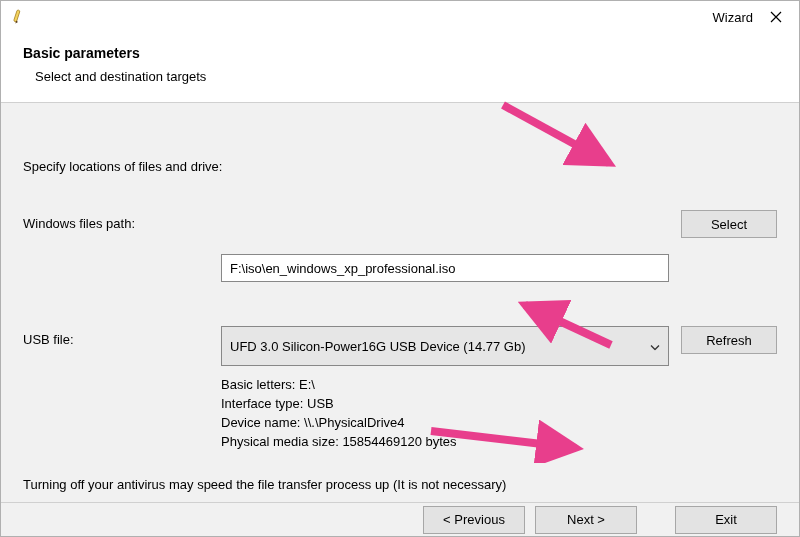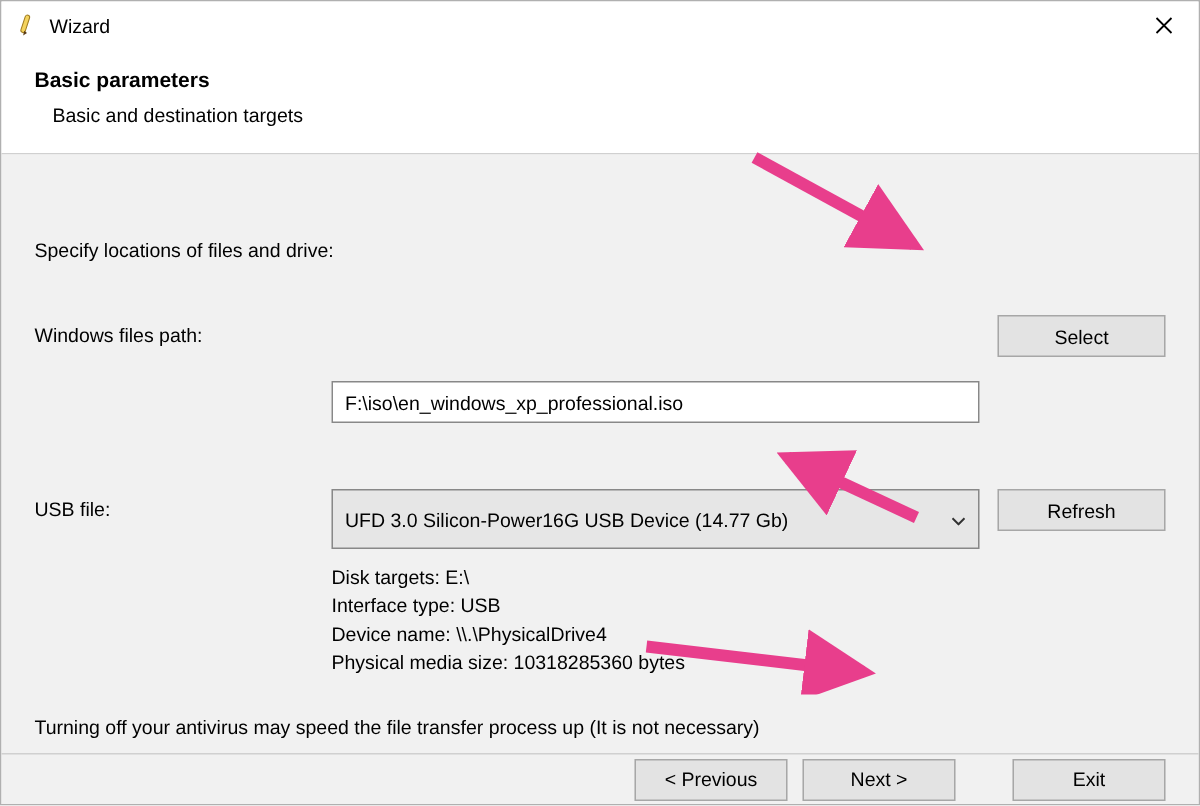--- a/index.html
+++ b/index.html
@@ -34,20 +34,21 @@
     width: 16px;
     height: 16px;
     margin-right: 8px;
     display: flex;
     align-items: center;
     justify-content: center;
   }
   .titlebar .title {
     flex: 1;
     font-size: 13px;
+    text-align: right;
   }
   .titlebar .close {
     width: 46px;
     height: 32px;
     display: flex;
     align-items: center;
     justify-content: center;
     font-size: 16px;
     font-weight: 200;
     line-height: 1;
@@ -88,21 +89,21 @@
   .row .label {
     width: 198px;
     padding-top: 6px;
     flex-shrink: 0;
   }
   .row .control {
     flex: 1;
     margin-right: 12px;
   }
   .row .side-btn {
-    width: 112px;
+    width: 96px;
     flex-shrink: 0;
   }
 
   input.text {
     width: 100%;
     box-sizing: border-box;
     height: 28px;
     border: 1px solid #888;
     background: #fff;
     font: inherit;
@@ -185,21 +186,21 @@
     <span class="title">Wizard</span>
     <div class="close">
       <svg width="12" height="12" viewBox="0 0 12 12">
           <path d="M1 1 L11 11 M11 1 L1 11" stroke="#000" stroke-width="1.2"></path>
         </svg>
     </div>
   </div>
 
   <div class="header-panel">
     <div class="h1">Basic parameters</div>
-    <div class="h2">Basic and destination targets</div>
+    <div class="h2">Select and destination targets</div>
   </div>
 
   <div class="body">
 
     <div class="instruction">Specify locations of files and drive:</div>
 
     <div class="row">
       <div class="label">Windows files path:</div>
       <div class="control">
         <input type="text" class="text" value="F:\iso\en_windows_xp_professional.iso" style="">
@@ -222,24 +223,24 @@
               </svg>
           </span>
         </div>
       </div>
       <div class="side-btn">
         <button class="win">Refresh</button>
       </div>
     </div>
 
     <div class="details">
-      <div>Disk targets: E:\</div>
+      <div>Basic letters: E:\</div>
       <div>Interface type: USB</div>
       <div>Device name: \\.\PhysicalDrive4</div>
-      <div>Physical media size: 10318285360 bytes</div>
+      <div>Physical media size: 15854469120 bytes</div>
     </div>
 
     <div class="antivirus-note">Turning off your antivirus may speed the file transfer process up (It is not necessary)</div>
 
     <div class="arrow" style="left:490px; top:-6px;">
       <svg width="140" height="80" viewBox="0 0 140 80">
         <defs>
             <marker id="ah1" markerWidth="6" markerHeight="6" refX="5" refY="3" orient="auto">
           <path d="M0,0 L6,3 L0,6 Z" fill="#e83e8c"></path>
             </marker>

